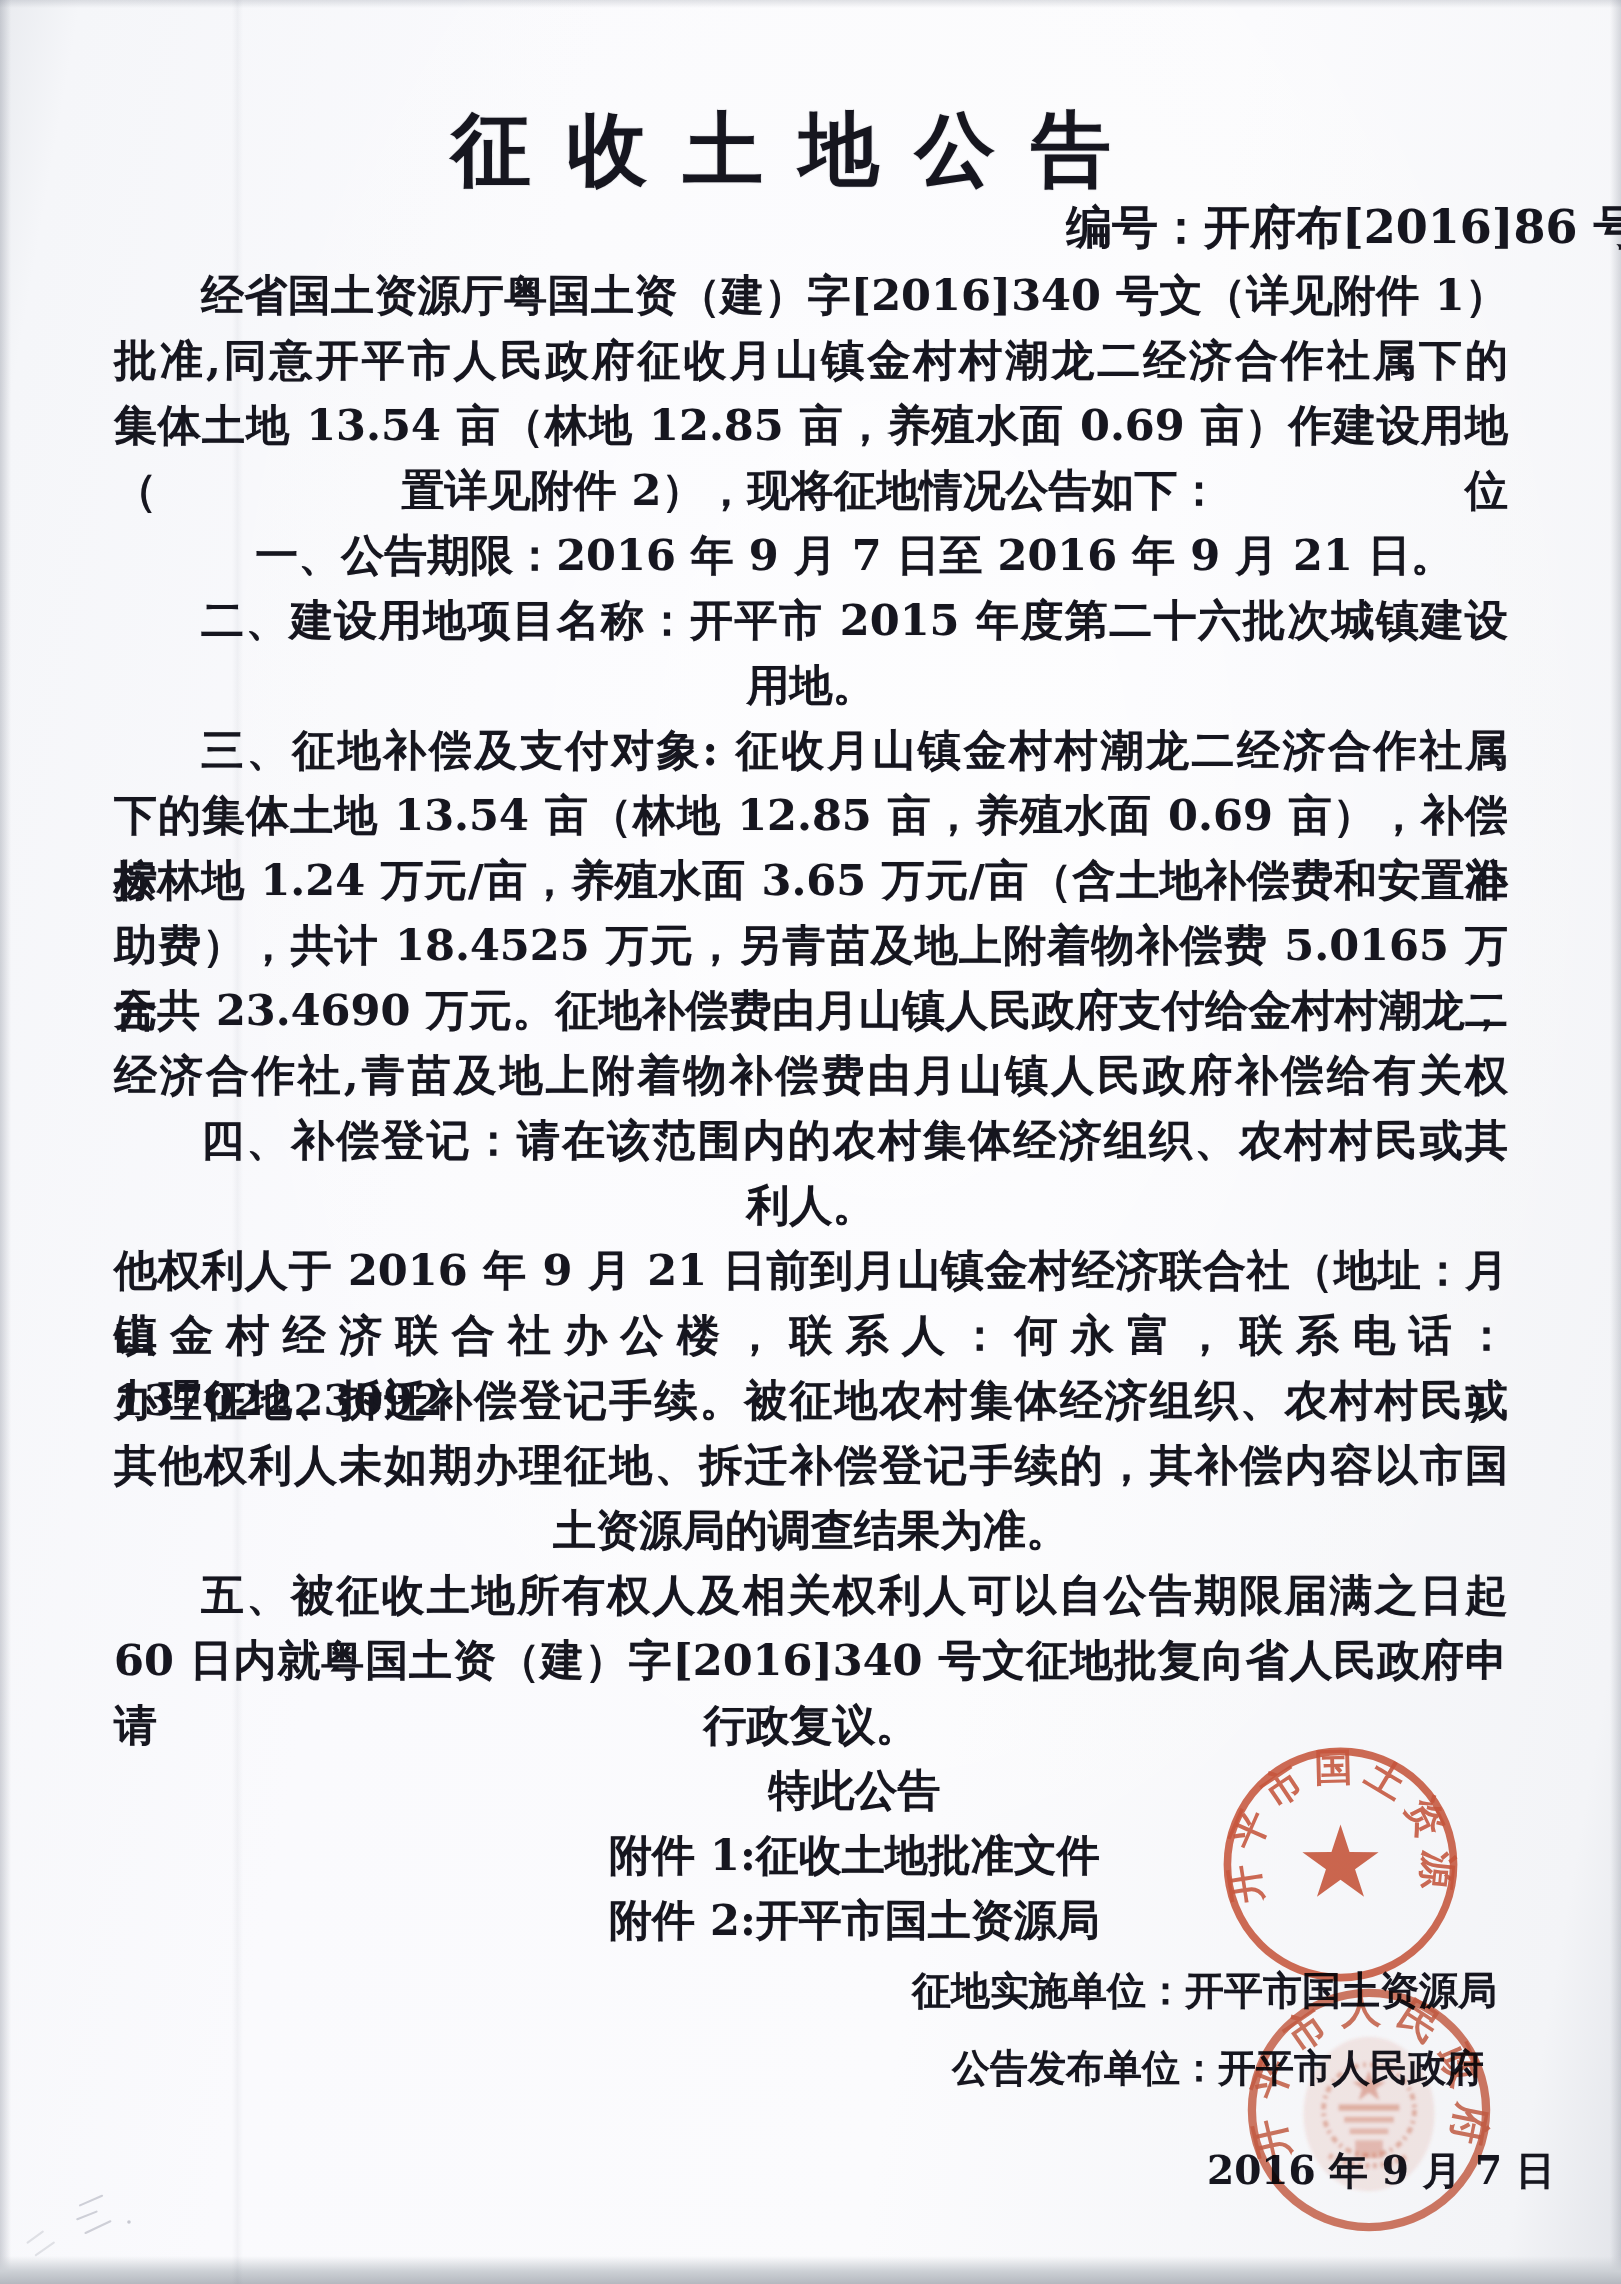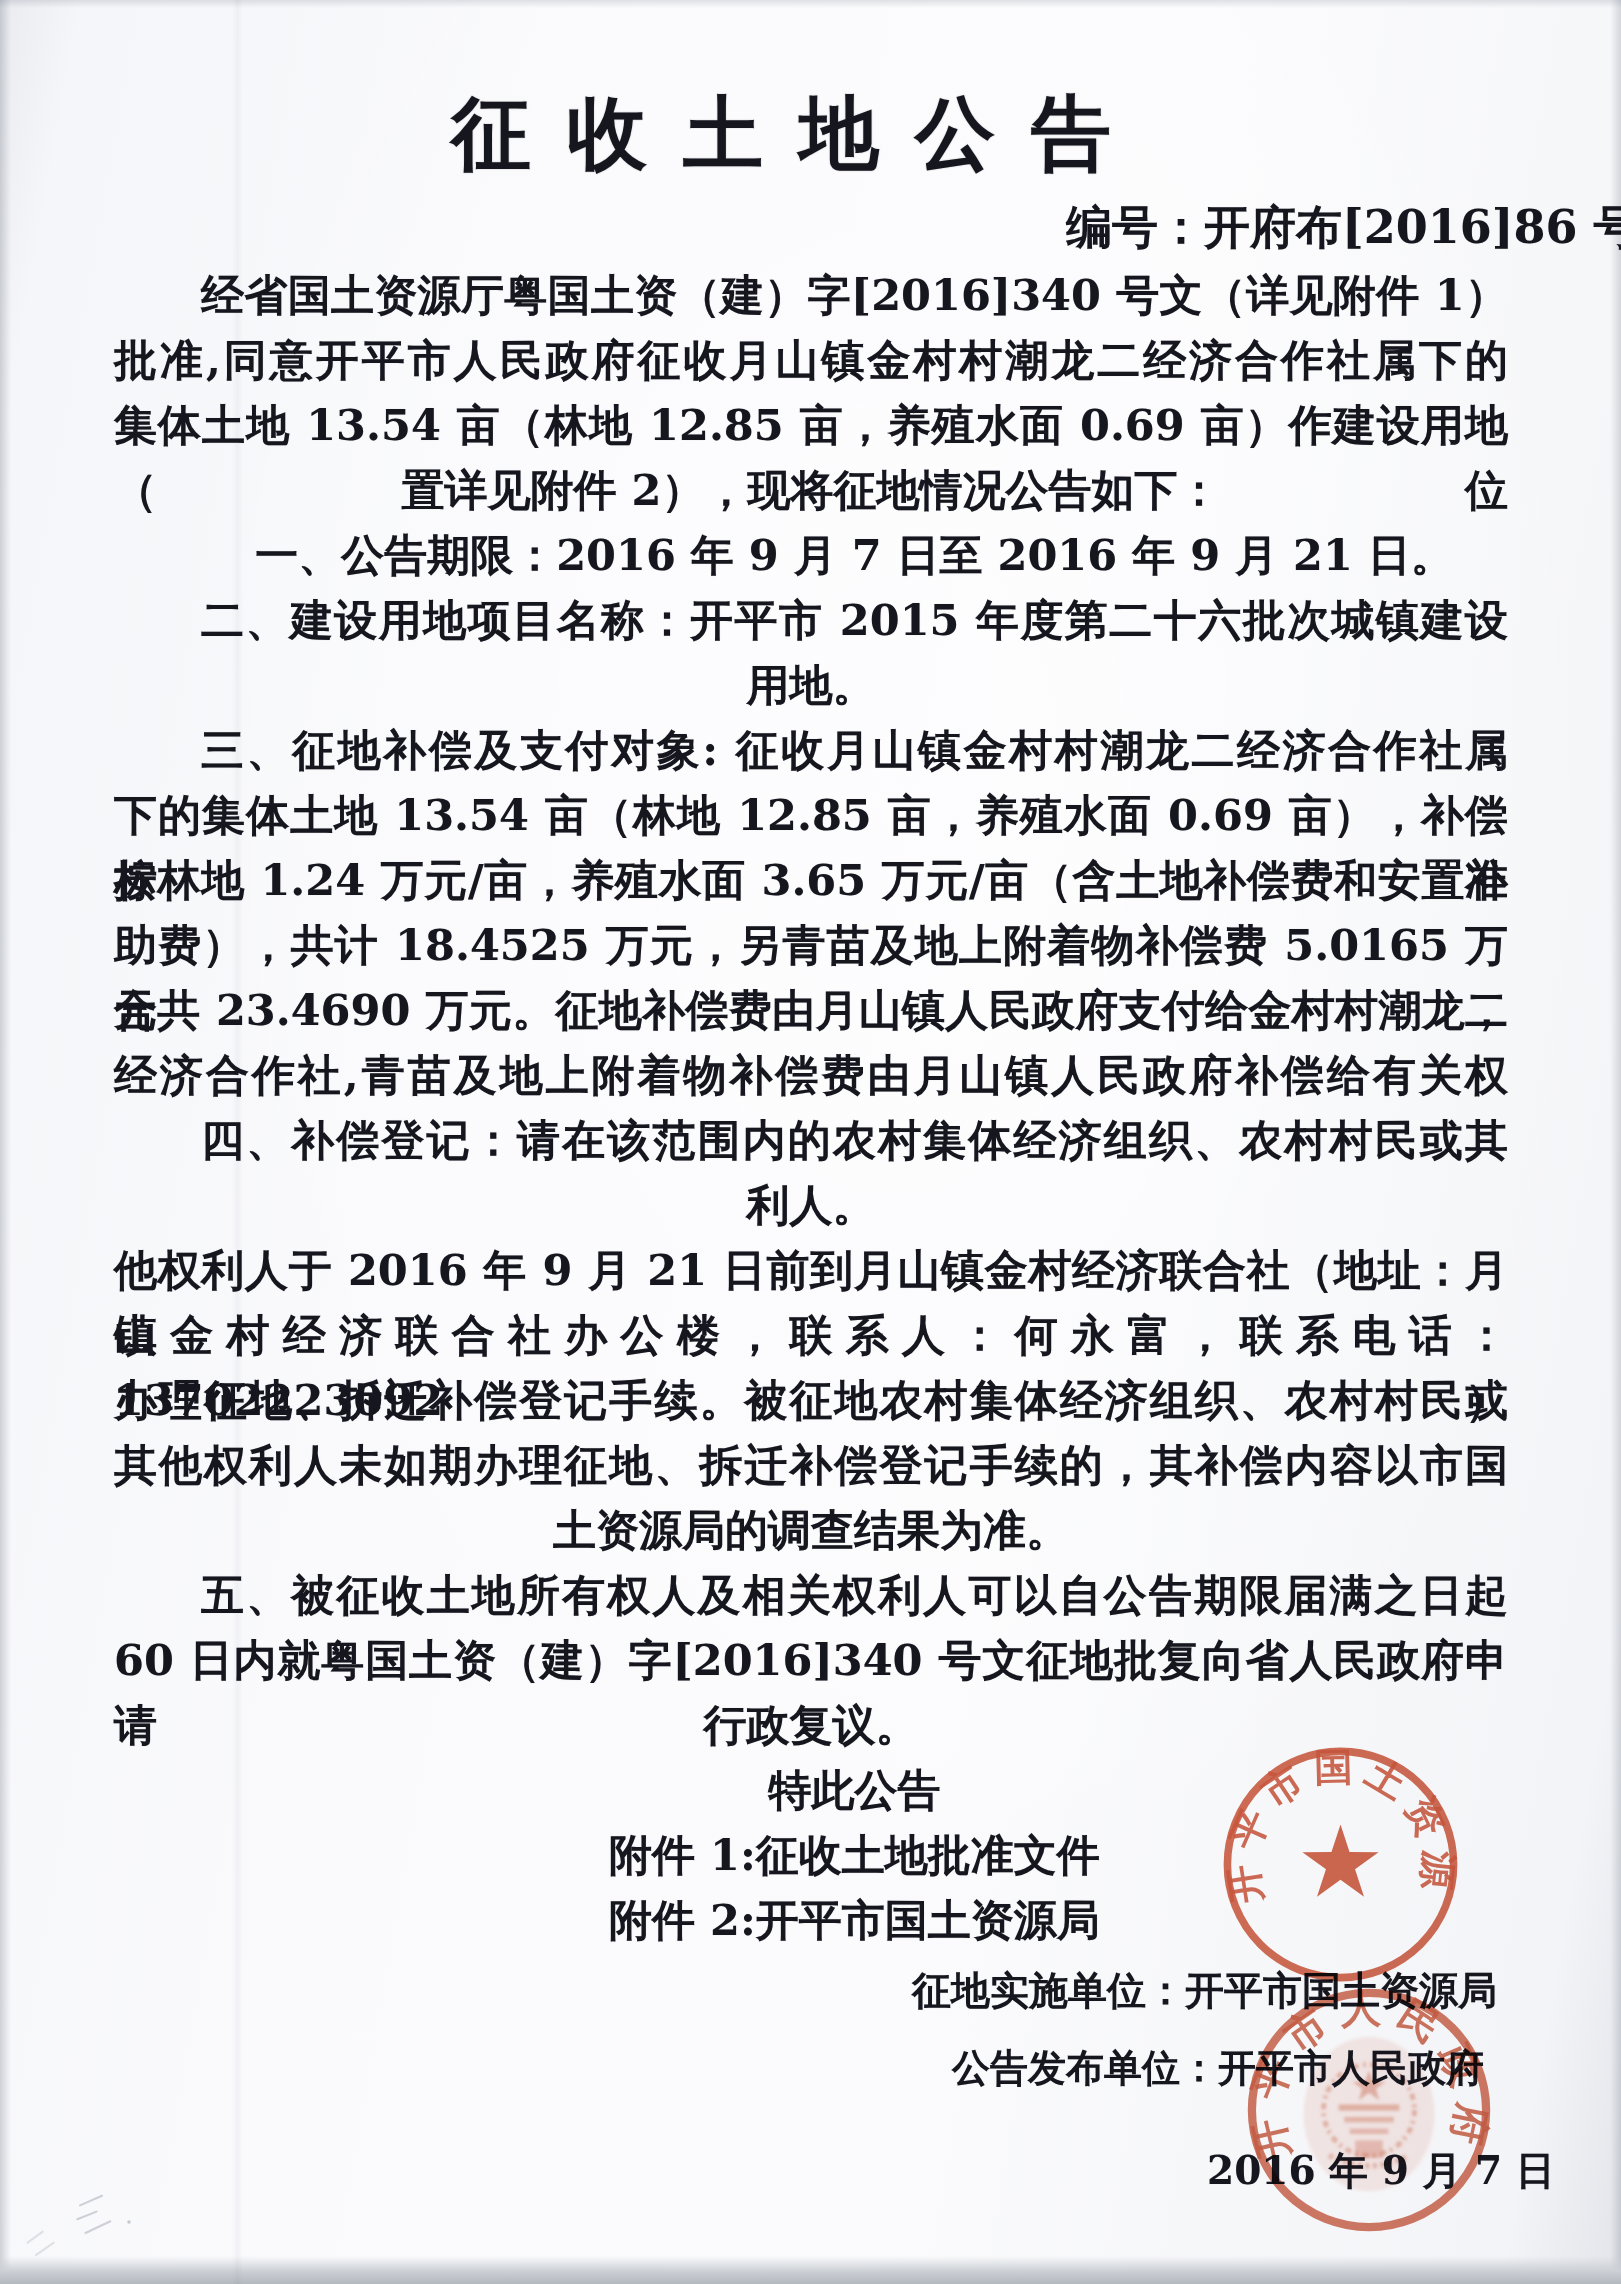--- a/index.html
+++ b/index.html
@@ -19,21 +19,21 @@
   .edge-right{position:absolute;right:0;top:0;width:12.4px;height:100%;
     background:linear-gradient(270deg,rgba(120,126,140,.30),rgba(120,126,140,0));}
   .edge-top{position:absolute;left:0;top:0;width:100%;height:8.3px;
     background:linear-gradient(180deg,rgba(120,126,140,.22),rgba(120,126,140,0));}
   .edge-bottom{position:absolute;left:0;bottom:0;width:100%;height:27.6px;
     background:linear-gradient(0deg,#b4b8bf 0%,#ccd0d5 45%,rgba(204,208,213,0) 100%);}
   .streak{position:absolute;top:0;height:100%;width:11px;
     background:linear-gradient(90deg,rgba(70,80,100,0) 0%,rgba(70,80,100,.05) 50%,rgba(70,80,100,0) 100%);}
   
   .doc-title{
-    position:absolute;left:114px;top:87px;width:1394px;height:92px;
+    position:absolute;left:114px;top:103px;width:1394px;height:92px;
     font-size:80px;line-height:92px;font-weight:bold;
     text-align:center;letter-spacing:36px;text-indent:36px;
     transform:translateX(-30px);
     text-shadow:0 0 1.4px rgba(20,20,35,.35);
     white-space:nowrap;
   }
   .doc-number{
     position:absolute;left:1066px;top:206px;height:43px;
     font-size:46px;line-height:43px;font-weight:bold;white-space:nowrap;
     text-shadow:0 0 0.7px rgba(20,20,35,.3);

